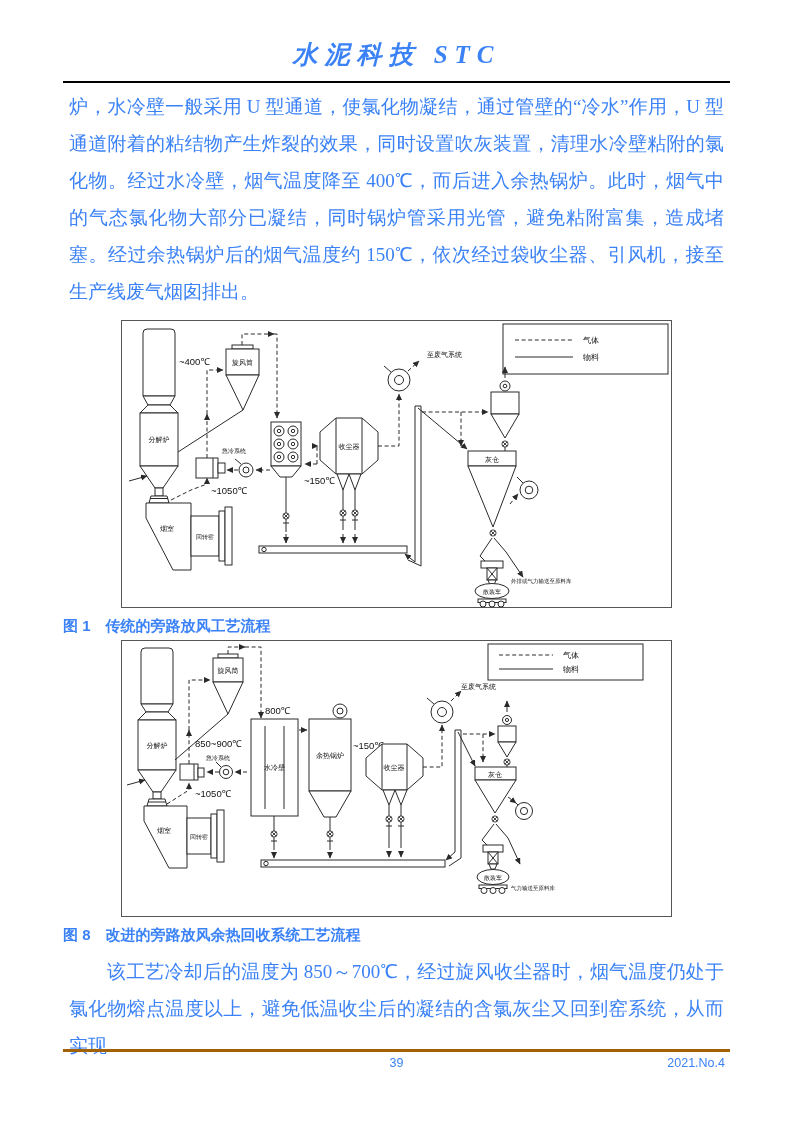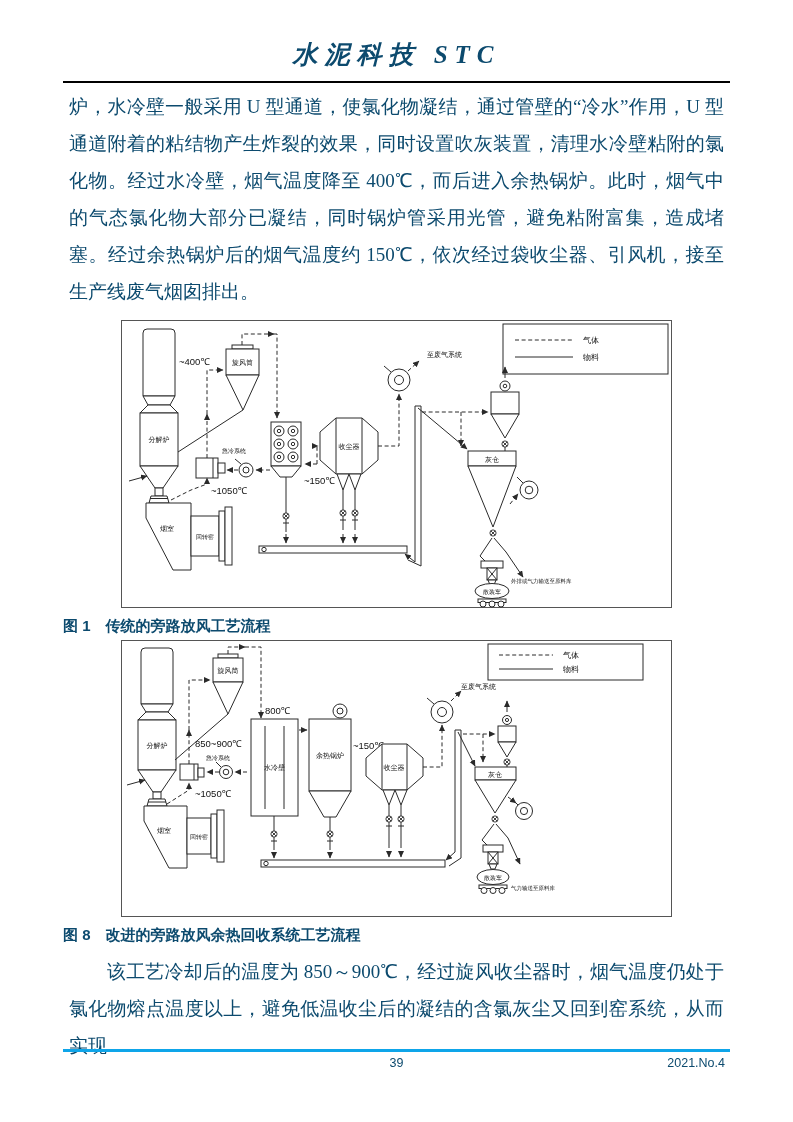--- a/index.html
+++ b/index.html
@@ -1,27 +1,27 @@
 <!DOCTYPE html>
 <html><head>
 <meta charset="utf-8">
 <style>
   html,body{margin:0;padding:0;background:#9a9a9a;}
   .page{position:relative;width:793px;height:1122px;background:#ffffff;margin:0 auto;
-        font-family:"Liberation Serif",serif;color:#0c4a6e;overflow:hidden;}
+        font-family:"Liberation Serif",serif;color:#3b82f6;overflow:hidden;}
   .content{position:absolute;left:63px;top:0;width:667px;}
   .journal-head{padding-top:38px;text-align:center;font-style:italic;font-weight:700;
         font-size:25px;letter-spacing:7px;border-bottom:2px solid #000;padding-bottom:10px;}
   .para{font-size:19px;line-height:37px;text-align:justify;text-justify:inter-ideograph;margin:6px;}
   .para1{margin-top:5px;}
   .para2{margin-top:8px;text-indent:38px;}
   .figwrap{width:551px;margin:10px auto 0 auto;}
   .figcap{text-align:left;font-family:"Liberation Sans",sans-serif;font-weight:700;
         font-size:15px;margin:9px 0 2px 0;}
-  .footer{position:absolute;left:63px;top:1049px;width:667px;border-top:3px solid #0ea5e9;height:22px;}
+  .footer{position:absolute;left:63px;top:1049px;width:667px;border-top:3px solid #a16207;height:22px;}
   .pagenum{position:absolute;left:50%;transform:translateX(-50%);top:4px;
         font-family:"Liberation Sans",sans-serif;font-size:12.5px;}
   .issue{position:absolute;right:5px;top:4px;font-family:"Liberation Sans",sans-serif;font-size:12.5px;}
   
   svg{display:block;}
   .s{stroke:#2a2a2a;fill:none;stroke-width:1;}
   .d{stroke:#2a2a2a;fill:none;stroke-width:1;stroke-dasharray:4 2.6;}
   .w{fill:#fff;stroke:#2a2a2a;stroke-width:1;}
   svg text{fill:#111;font-family:"Liberation Sans",sans-serif;}
   .t5{font-size:5.5px;}
@@ -418,20 +418,20 @@
         <text class="t5" x="390" y="250">气力输送至原料库</text>
 
         <g>
           <rect class="w" x="140" y="220" width="184" height="7"></rect>
           <circle class="w" cx="145" cy="223.5" r="2.2"></circle>
         </g>
       </svg>
     </div>
     <div class="figcap">图 8　改进的旁路放风余热回收系统工艺流程</div>
 
-    <p class="para para2">该工艺冷却后的温度为 850～900℃，经过旋风收尘器时，烟气温度仍处于氯化物熔点温度以上，避免低温收尘后的凝结的含氯灰尘又回到窑系统，从而实现</p>
+    <p class="para para2">该工艺冷却后的温度为 850～700℃，经过旋风收尘器时，烟气温度仍处于氯化物熔点温度以上，避免低温收尘后的凝结的含氯灰尘又回到窑系统，从而实现</p>
   </div>
 
   <div class="footer">
     <span class="pagenum">39</span>
     <span class="issue">2021.No.4</span>
   </div>
 </div>
 
 </body></html>

